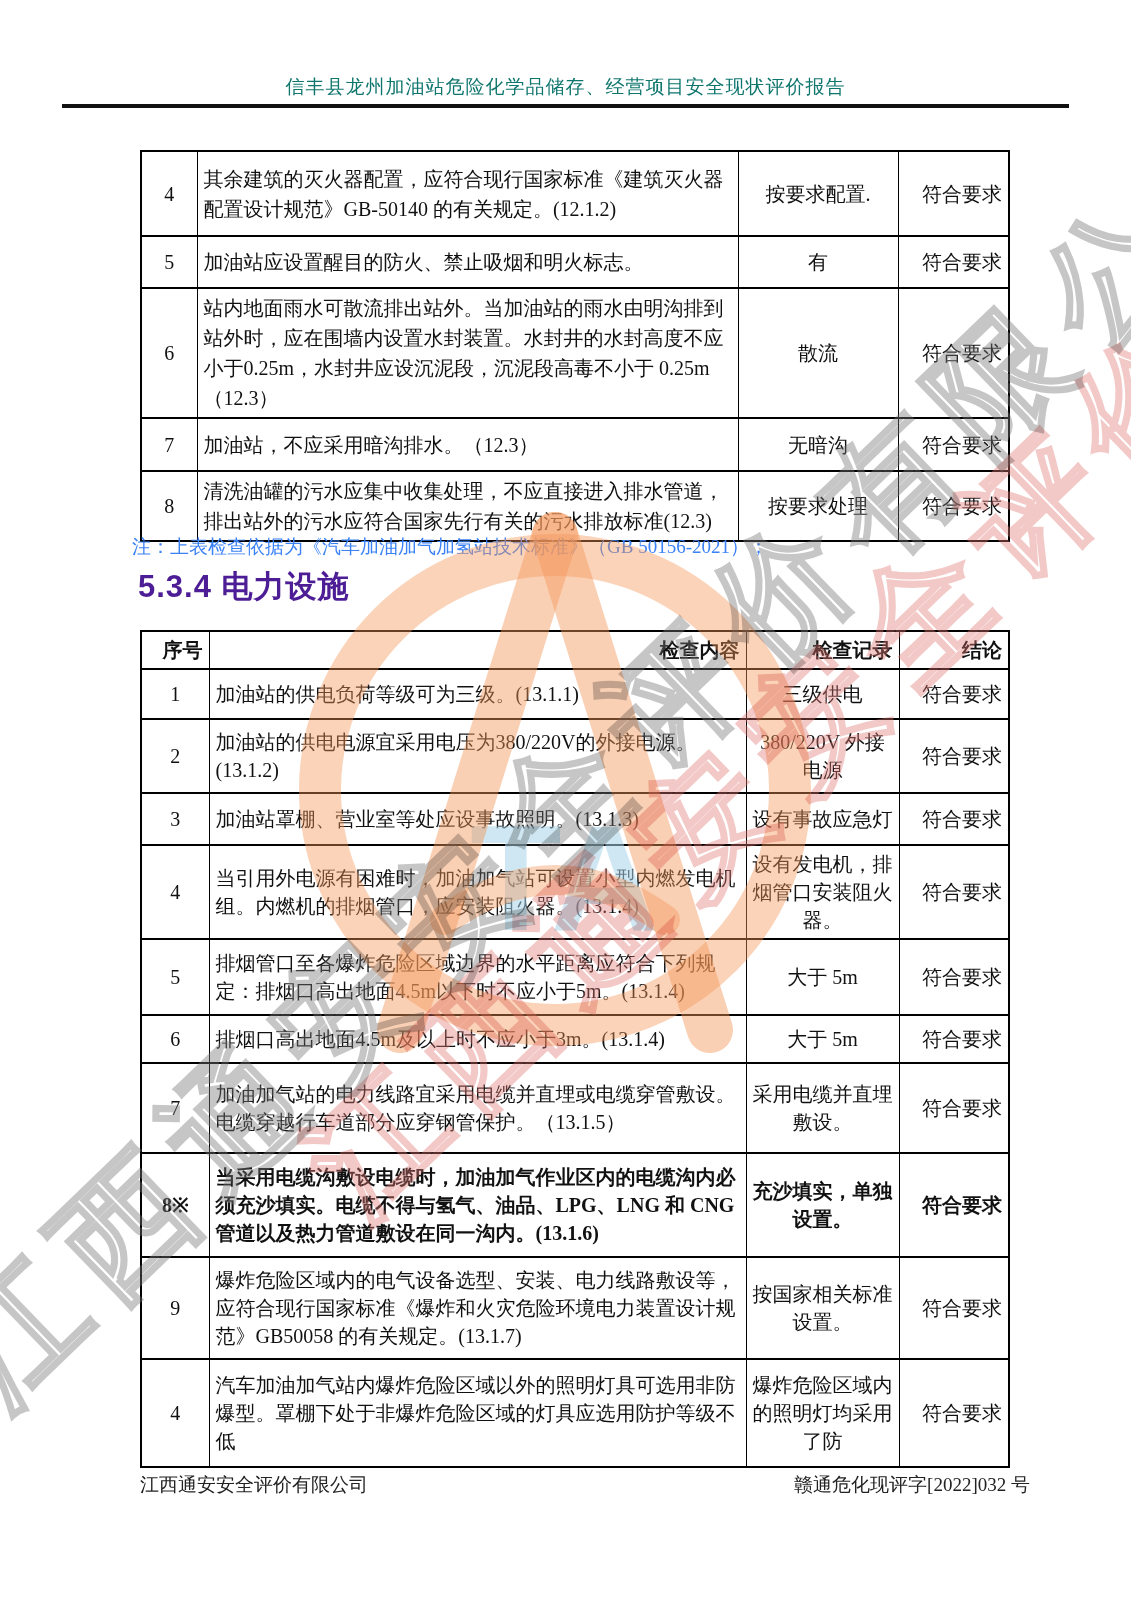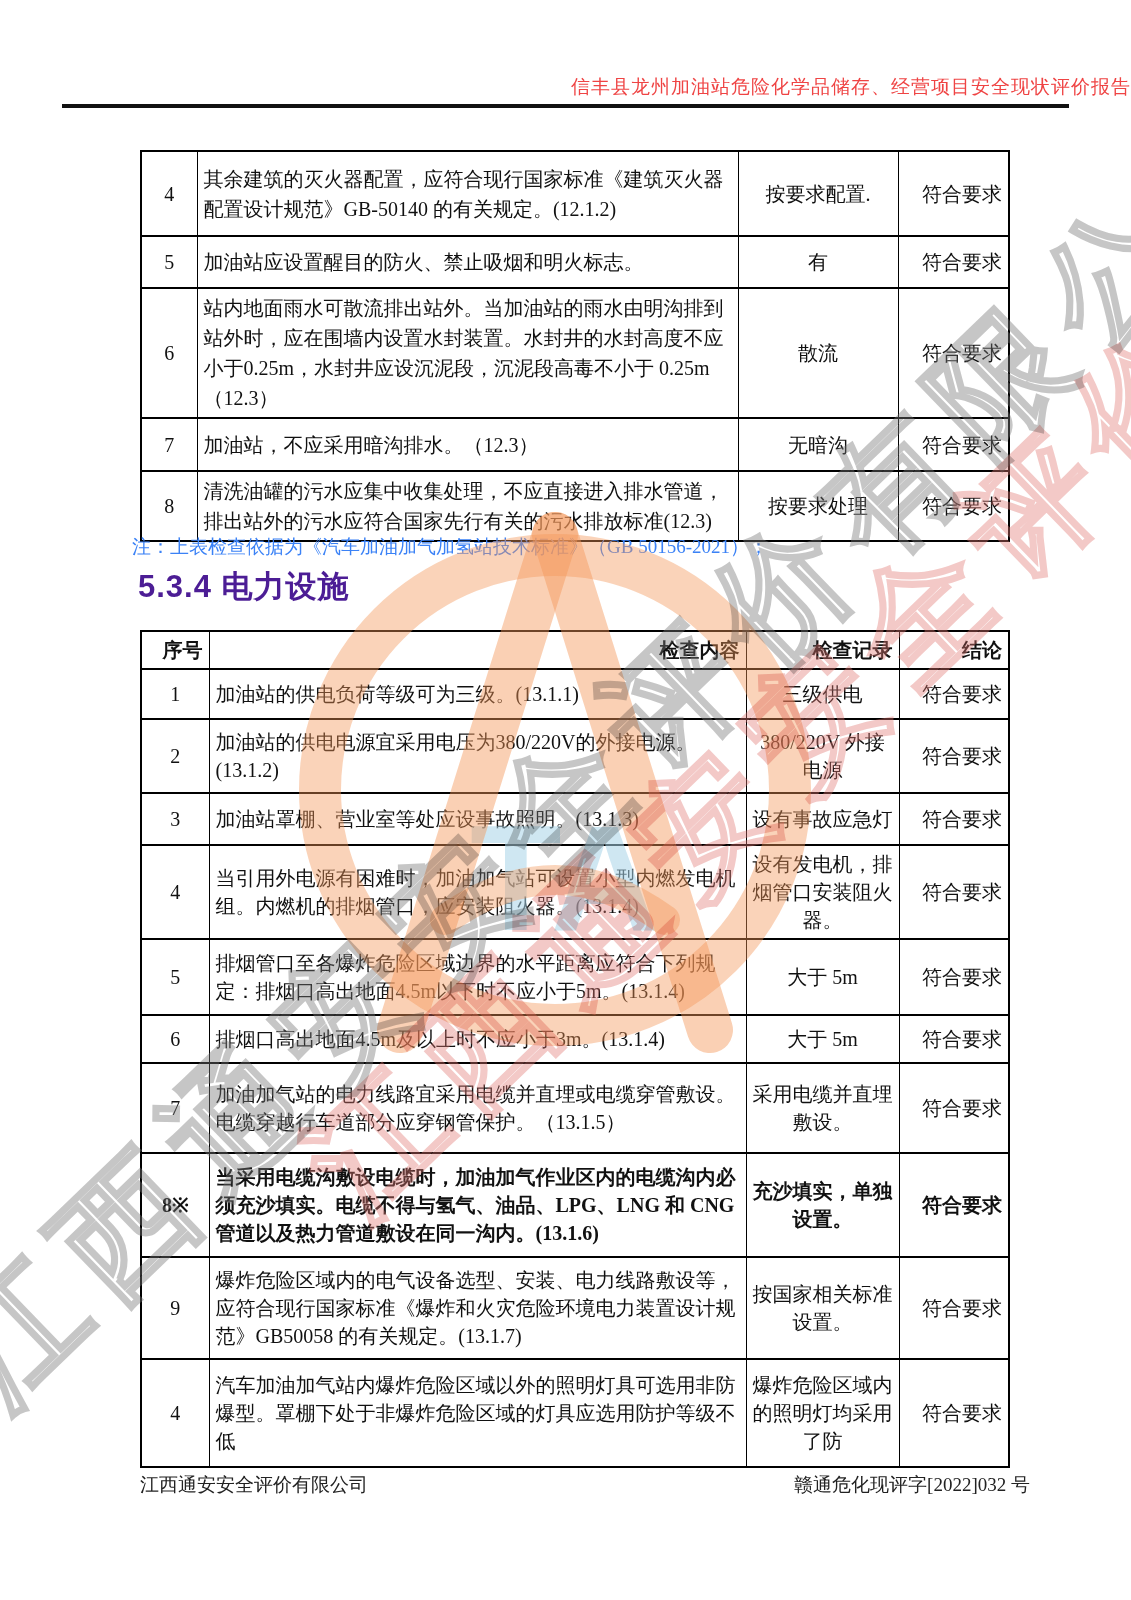--- a/index.html
+++ b/index.html
@@ -7,21 +7,21 @@
     position:relative;
     width:1131px;height:1600px;
     background:#ffffff;
     overflow:hidden;
     font-family:"Liberation Serif","DejaVu Serif",serif;
     color:#1a1a1a;
   }
   
   .header-title{
     position:absolute;top:74px;left:0;width:100%;
-    text-align:right;font-size:19px;letter-spacing:1px;color:#ef4444;
+    text-align:center;font-size:19px;letter-spacing:1px;color:#0f766e;
   }
   .header-rule{
     position:absolute;top:104px;left:62px;width:1007px;height:4px;
     background:#111;
   }
   
   table.checklist{
     position:absolute;left:140px;
     border-collapse:collapse;table-layout:fixed;
     width:868px;background:transparent;

